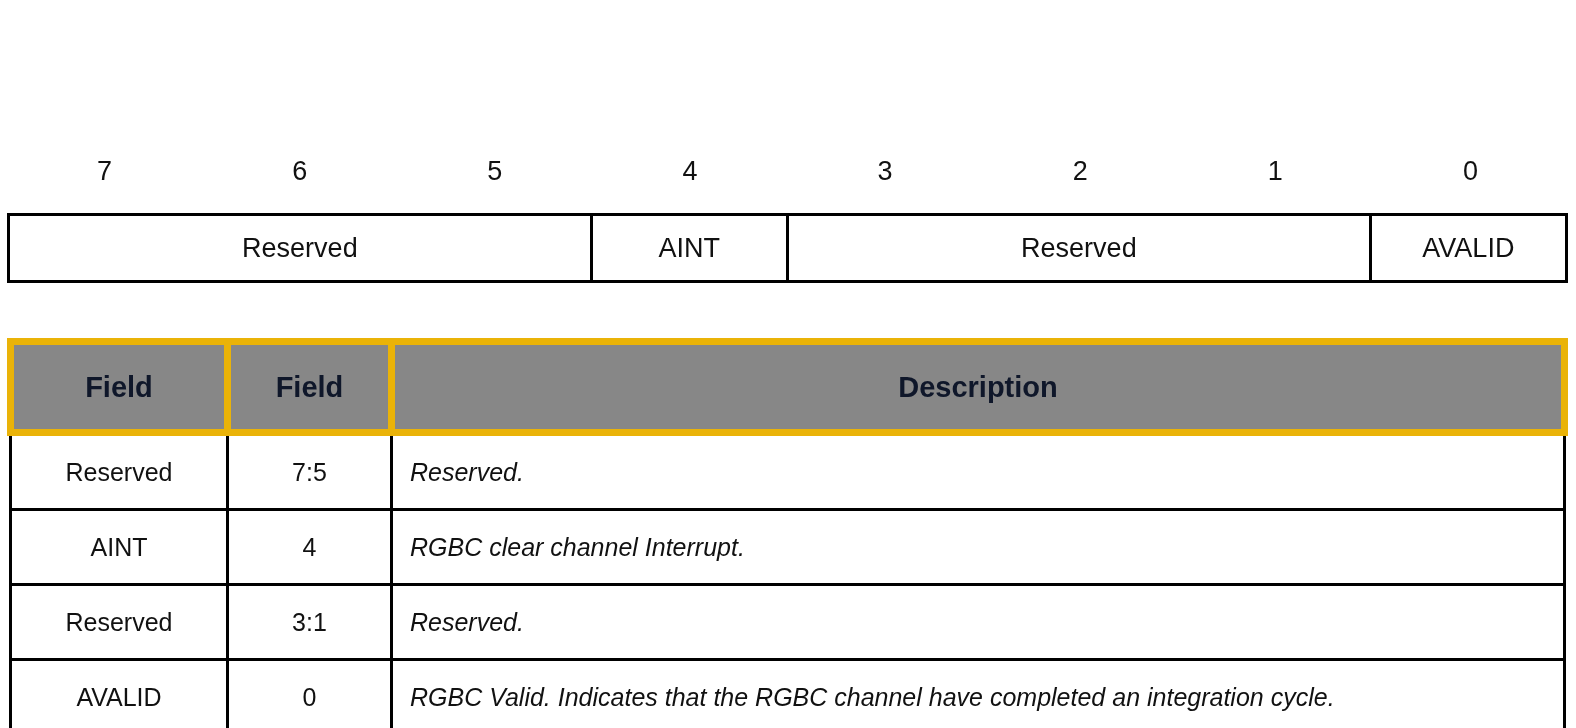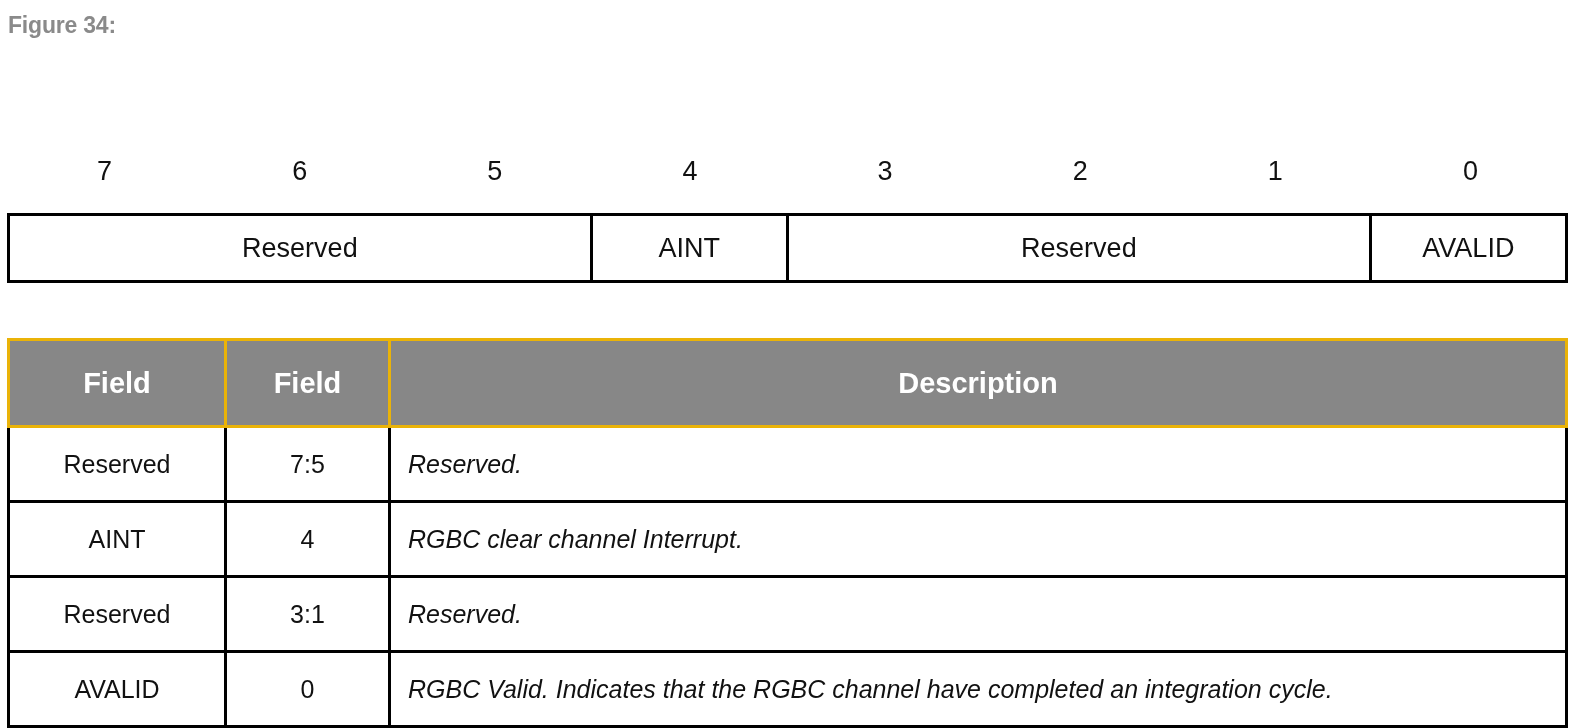--- a/index.html
+++ b/index.html
@@ -84,25 +84,25 @@
     border-collapse: collapse;
     table-layout: fixed;
     background: #ffffff;
   }
   #field-table col.col-field { width: 217px; }
   #field-table col.col-bits  { width: 164px; }
   #field-table col.col-desc  { width: auto;  }
 
   #field-table th {
     background: #878787;
-    color: #ffffff;
+    color: #0f172a;
     font-weight: bold;
     font-size: 29px;
     height: 84px;
-    border: 3px solid #eab308;
+    border: 7px solid #eab308;
     text-align: center;
     vertical-align: middle;
     padding: 0;
   }
   #field-table td {
     border: 3px solid #000000;
     height: 72px;
     font-size: 25px;
     color: #111111;
     vertical-align: middle;
@@ -115,21 +115,20 @@
   #field-table td.cell-desc {
     text-align: left;
     padding-left: 17px;
     font-style: italic;
   }
 </style>
 </head>
 <body>
 
 <div id="figure-caption">
-  <span class="cap-line">Figure 34:</span>
 </div>
 
 <div id="bit-ruler">
     <div class="bit-num">7</div>
     <div class="bit-num">6</div>
     <div class="bit-num">5</div>
     <div class="bit-num">4</div>
     <div class="bit-num">3</div>
     <div class="bit-num">2</div>
     <div class="bit-num">1</div>

